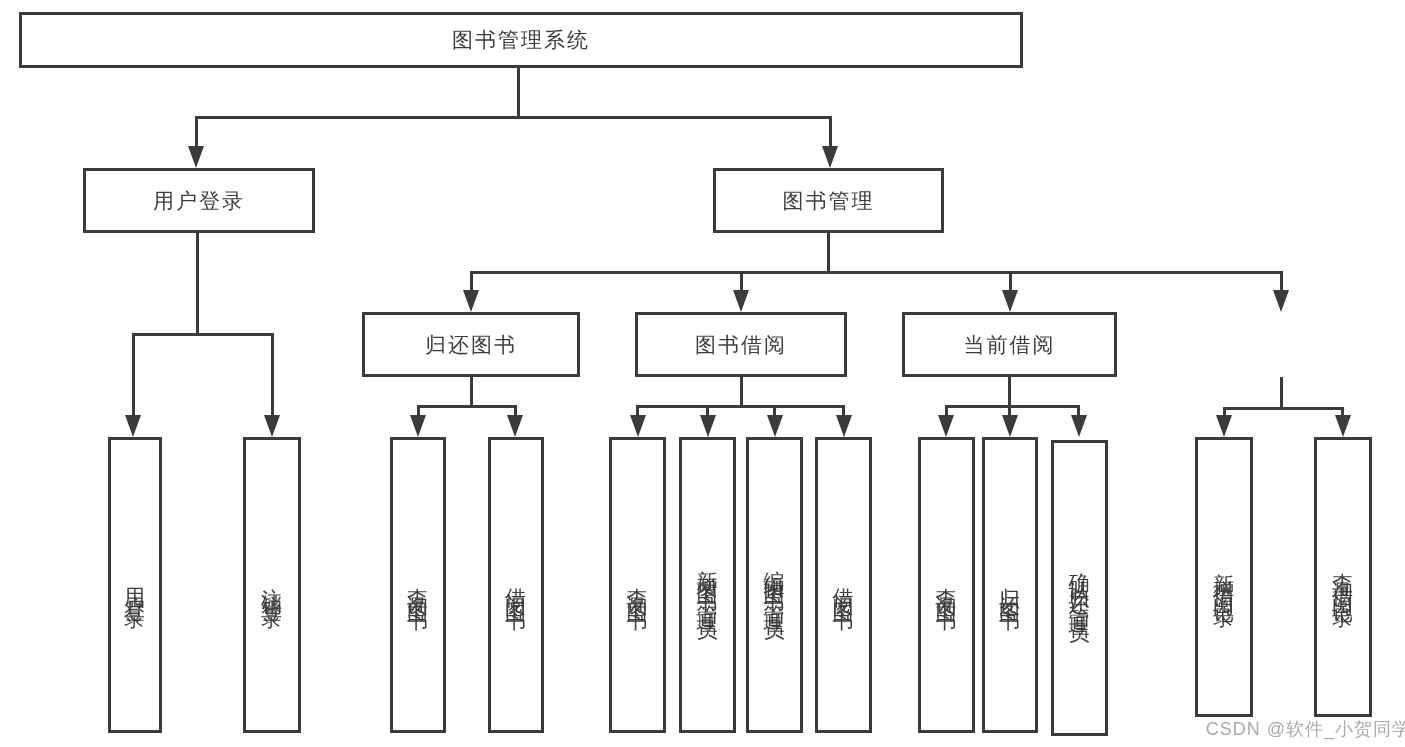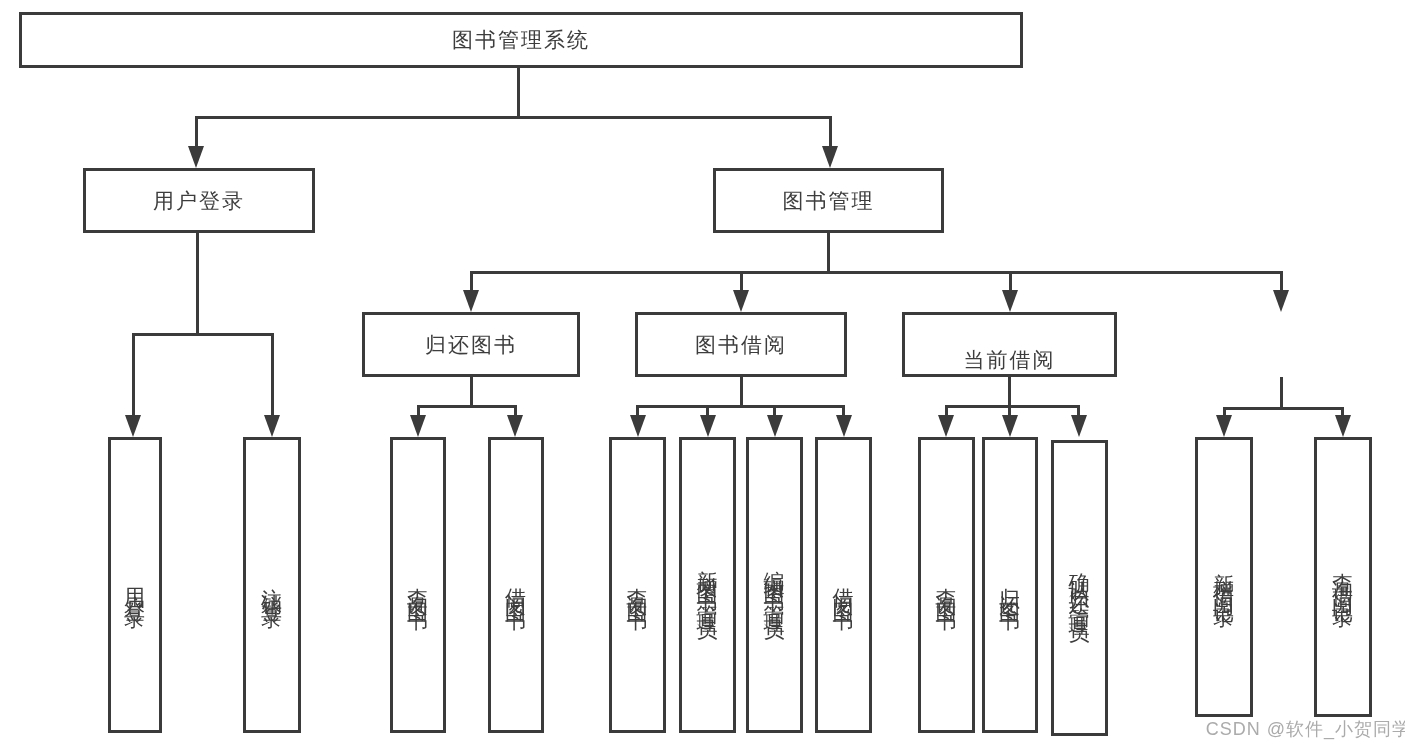--- a/index.html
+++ b/index.html
@@ -115,21 +115,21 @@
   <div class="ar" style="left:1002px; top:290px;"></div>
   <div class="vl" style="left:1280px; top:271px; height:21px;"></div>
   <div class="ar" style="left:1273px; top:290px;"></div>
 
   <div class="node" style="left:362px; top:312px; width:218px; height:65px;">
     <span>归还图书</span>
   </div>
   <div class="node" style="left:635px; top:312px; width:212px; height:65px;">
     <span>图书借阅</span>
   </div>
-  <div class="node" style="left:902px; top:312px; width:215px; height:65px;align-items:flex-end;">
+  <div class="node" style="left:902px; top:312px; width:215px; height:65px;">
     <span>当前借阅</span>
   </div>
 
   <div class="vl" style="left:470px; top:377px; height:30px;"></div>
   <div class="hl" style="left:417px; top:405px; width:100px;"></div>
   <div class="vl" style="left:417px; top:405px; height:12px;"></div>
   <div class="ar" style="left:410px; top:415px;"></div>
   <div class="vl" style="left:514px; top:405px; height:12px;"></div>
   <div class="ar" style="left:507px; top:415px;"></div>
 

